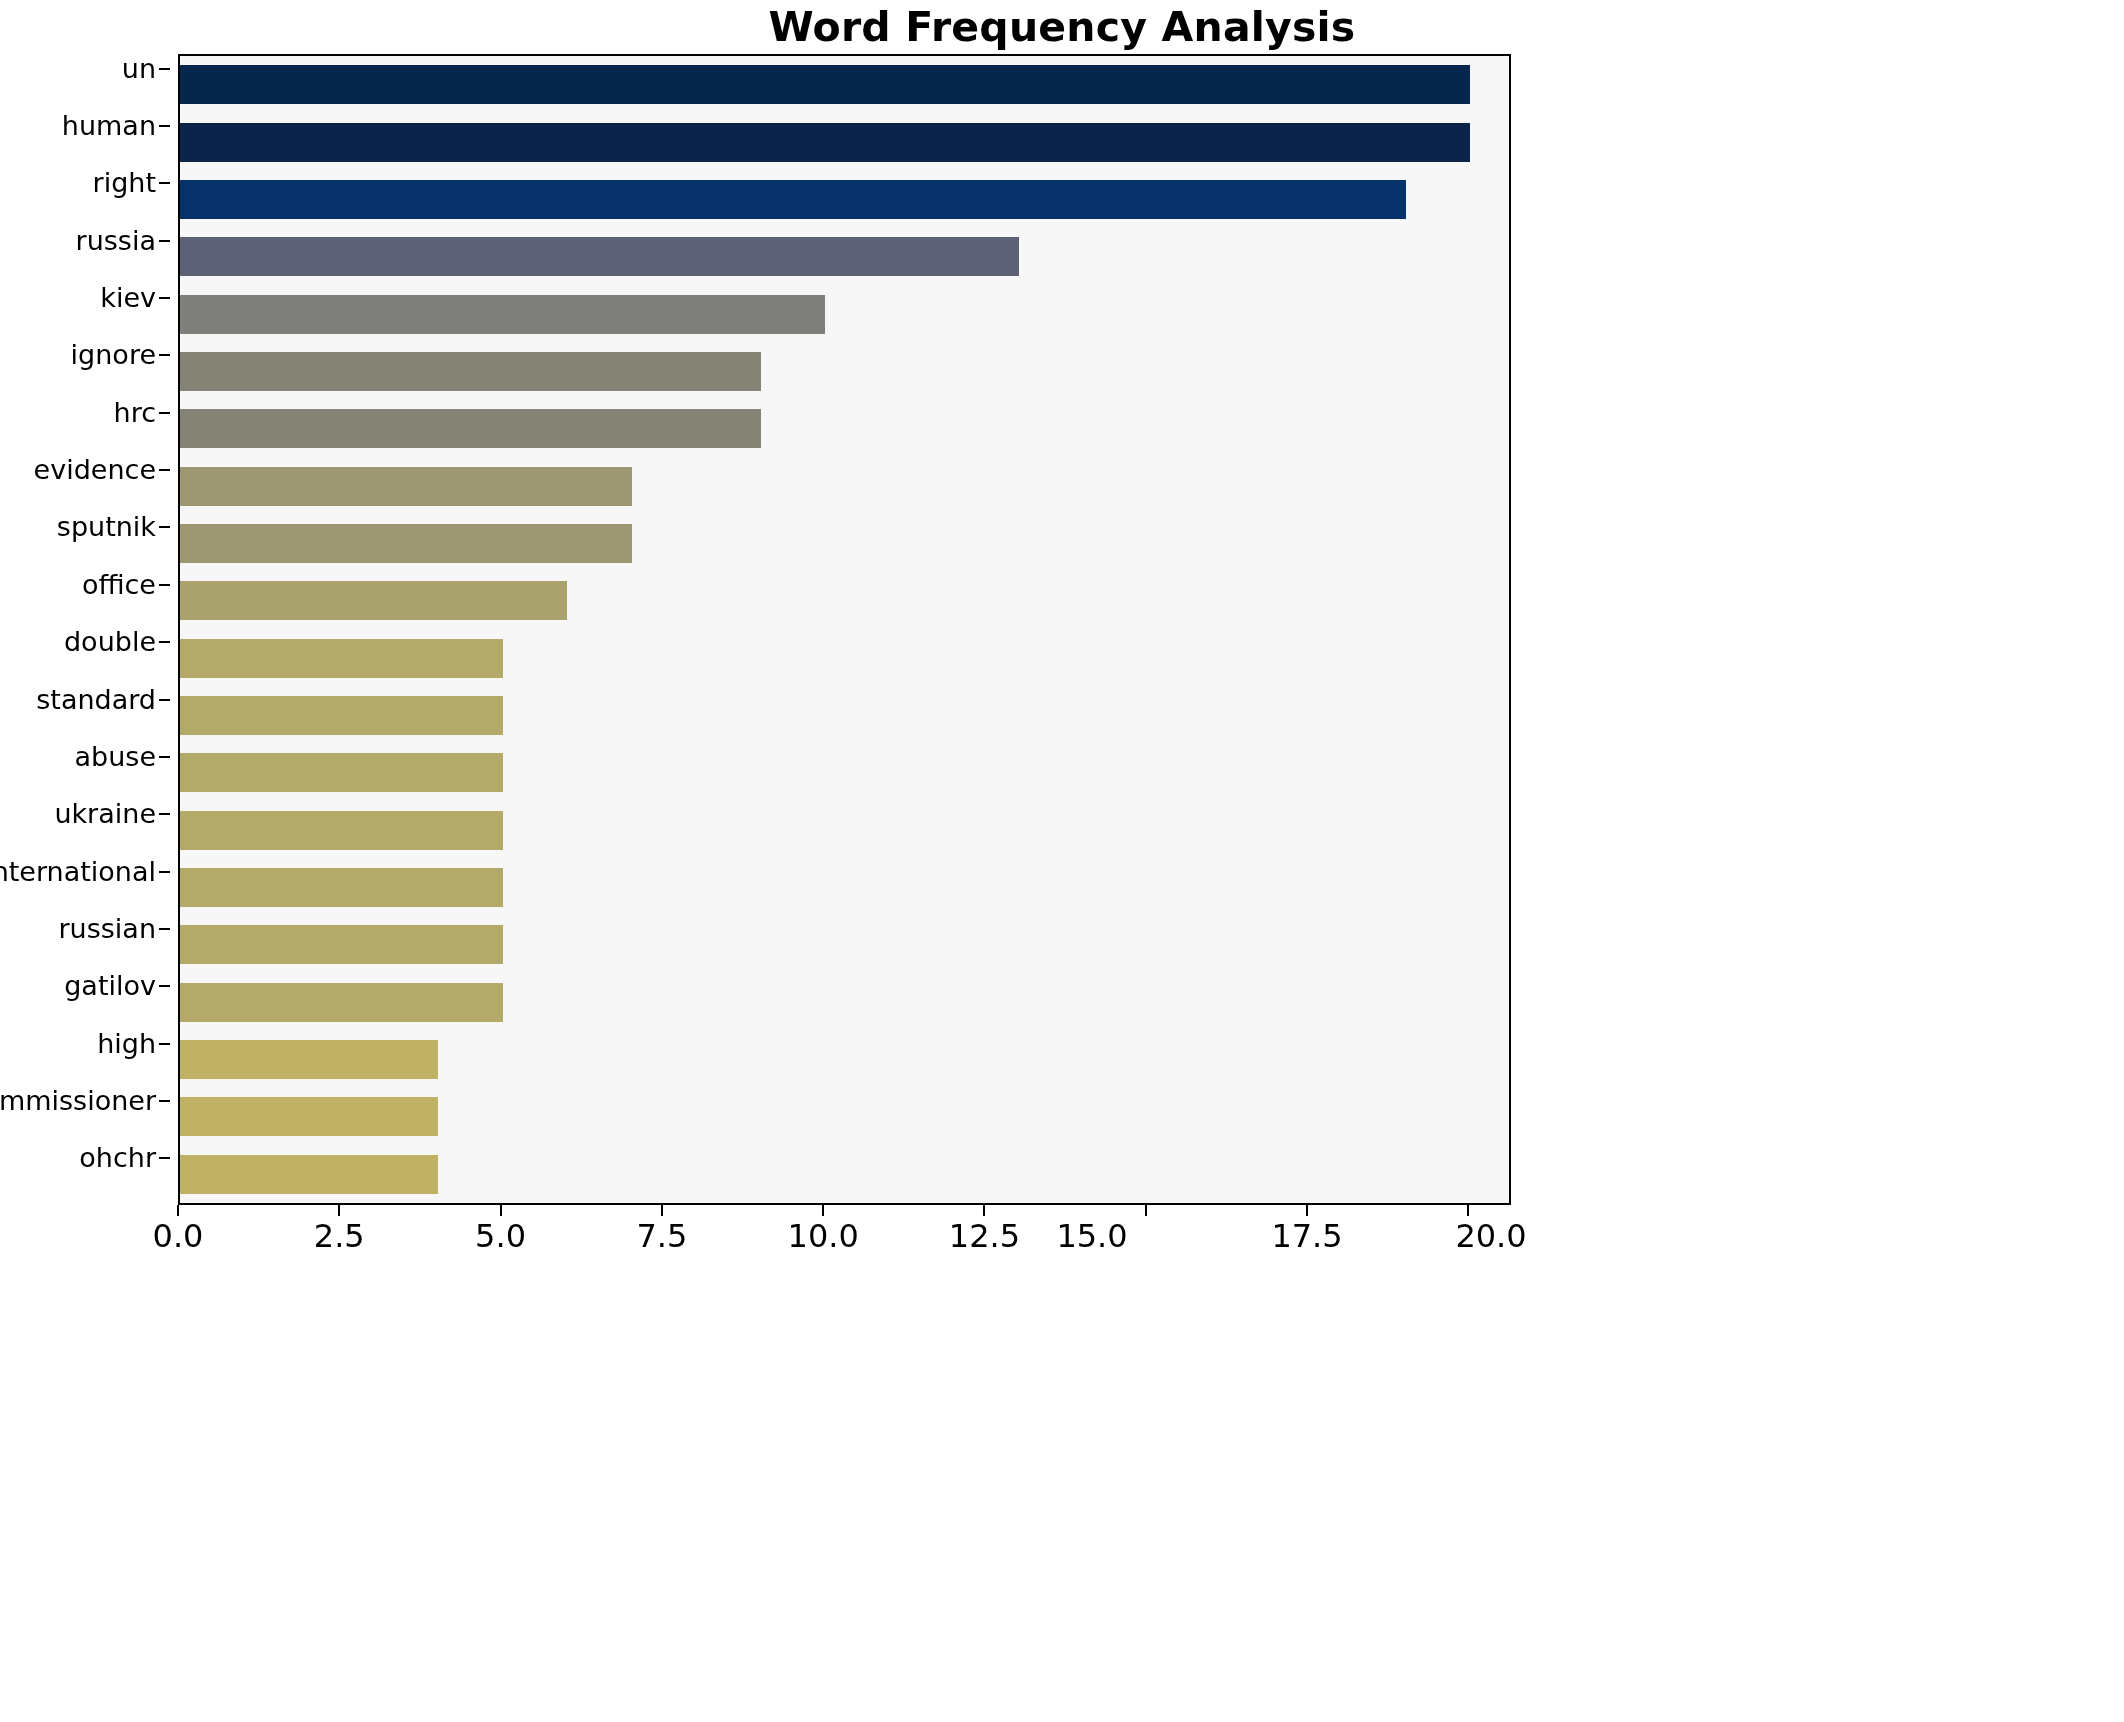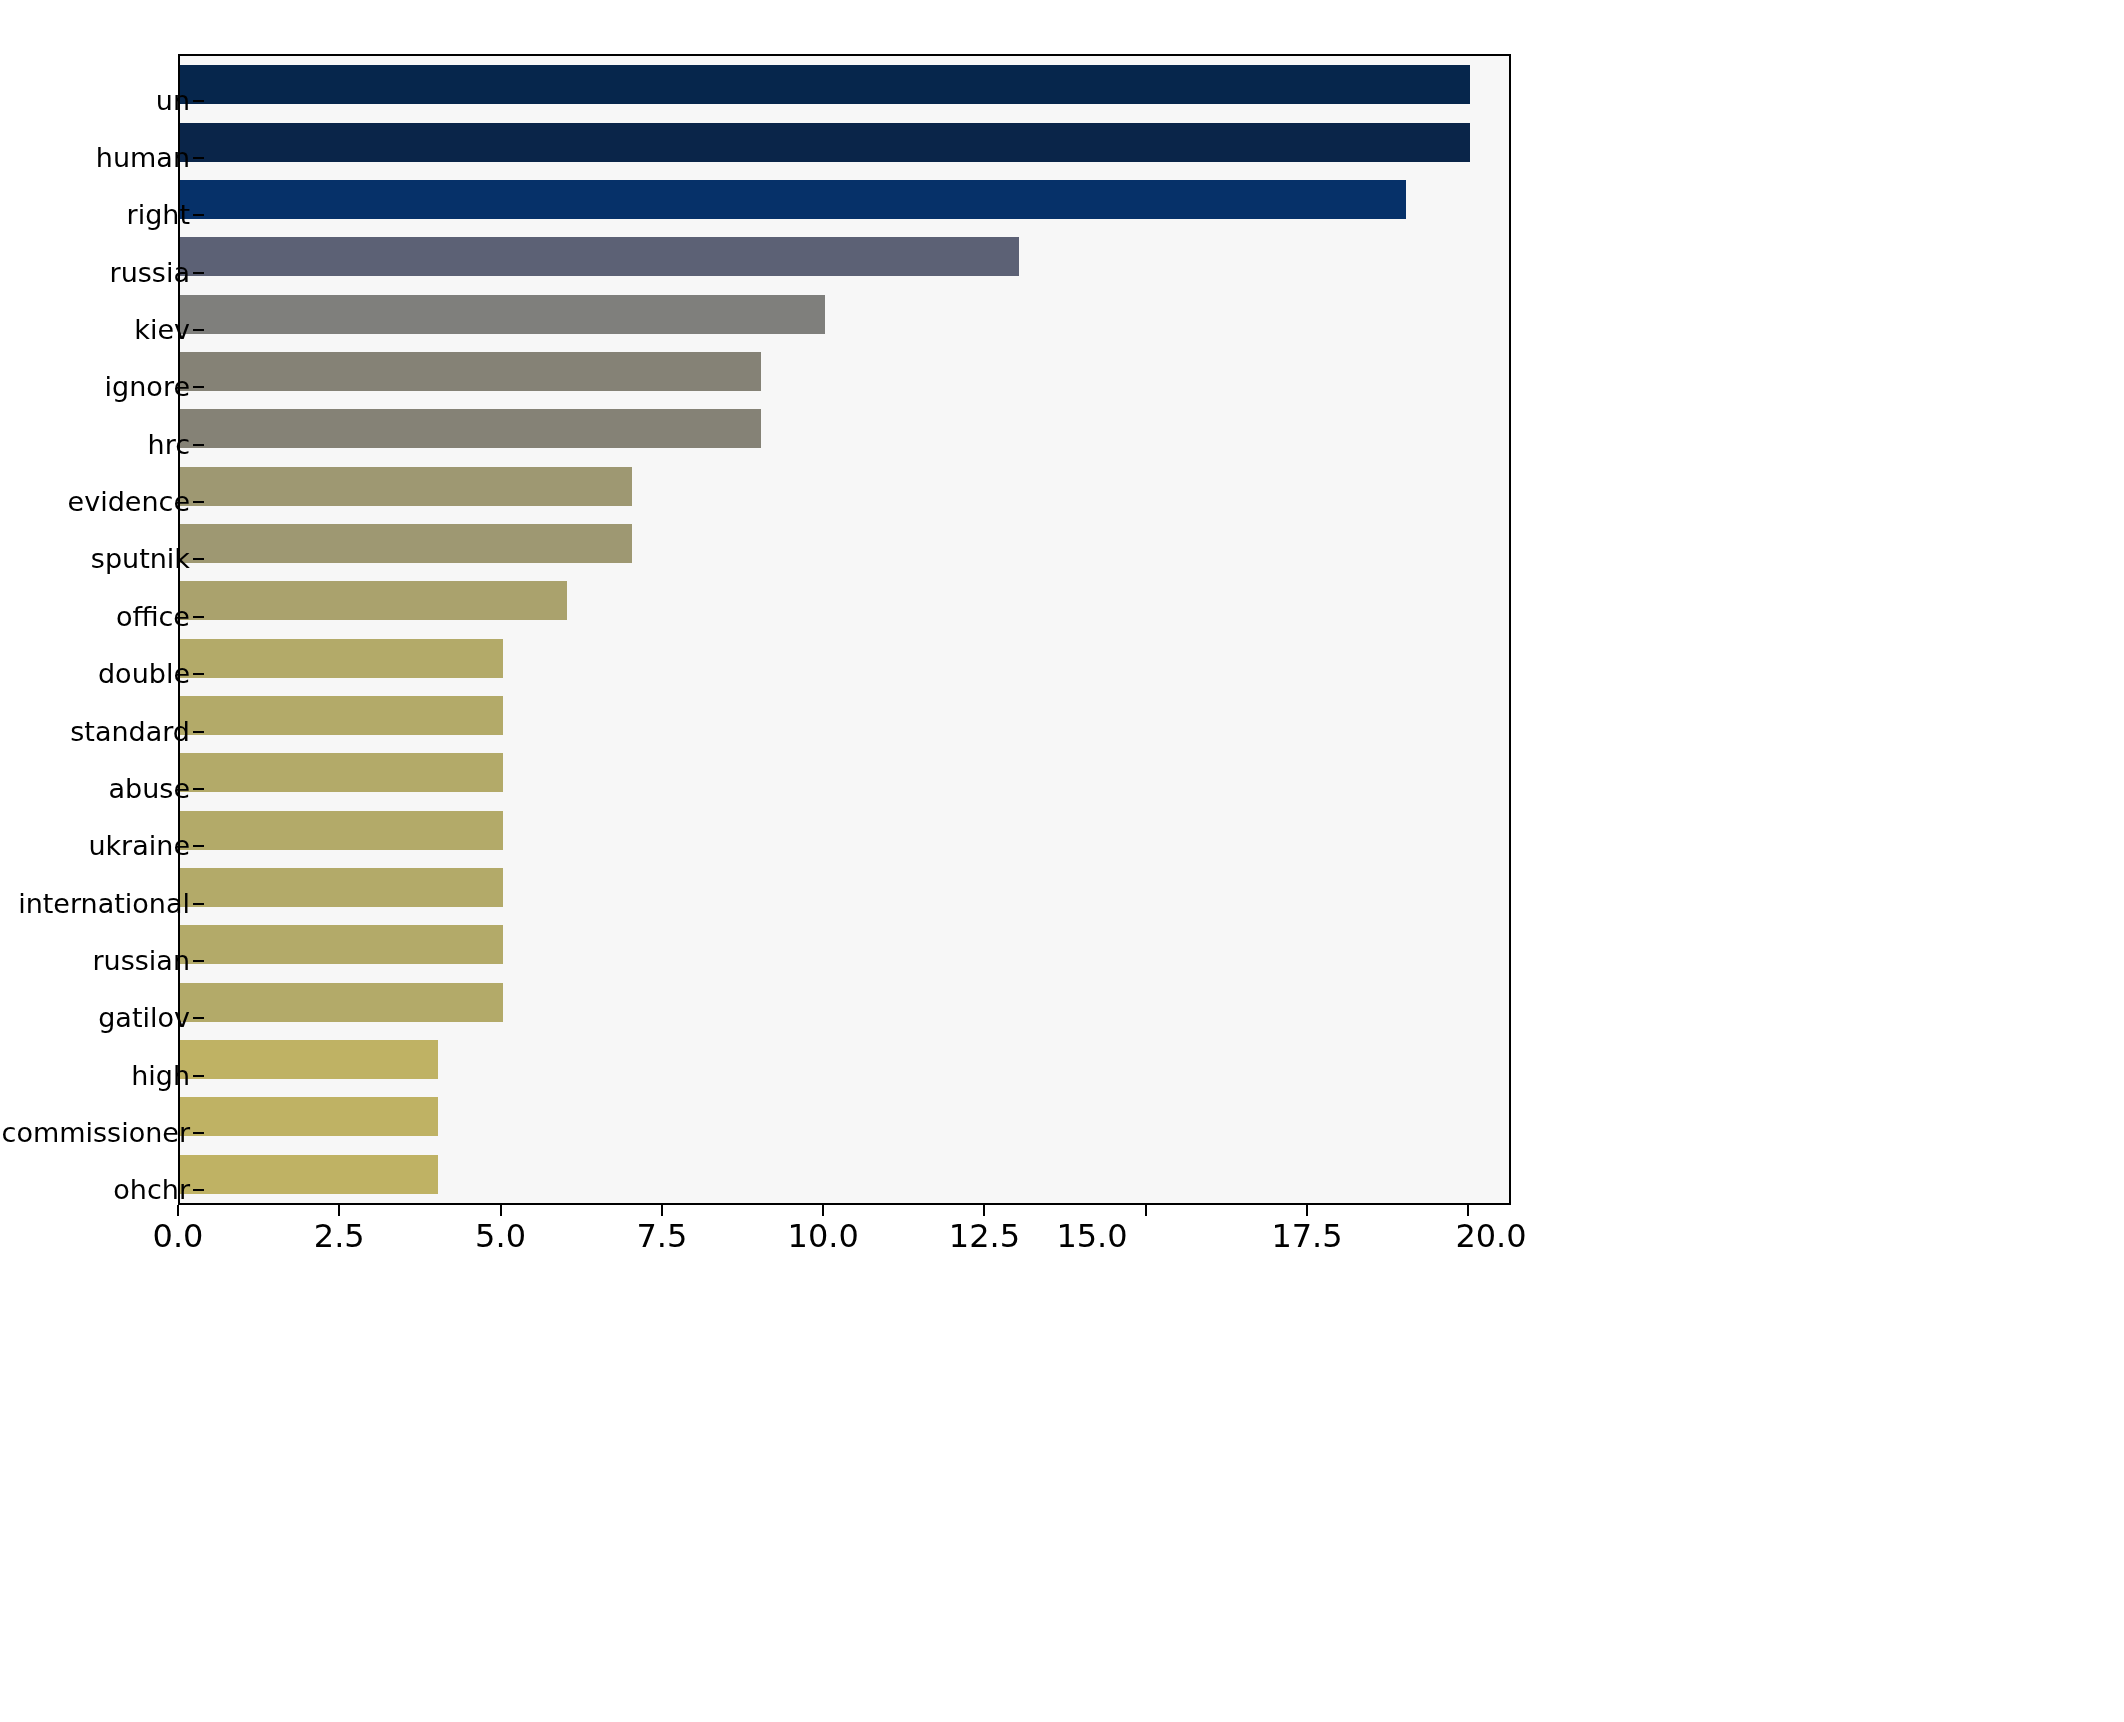--- a/index.html
+++ b/index.html
@@ -60,24 +60,23 @@
   .bar {
     position: absolute;
     left: 0;
     height: 39px;
   }
 
   
   #y-axis {
     position: absolute;
     left: 0;
-    top: 72px;
+    top: 40px;
     width: 178px;
     height: 1151px;
-    padding-left: 34px;
   }
   .ytick-label {
     position: absolute;
     right: 22px;
     transform: translateY(-50%);
     font-size: 27px;
     color: #000000;
     white-space: nowrap;
     text-align: right;
     line-height: 30px;
@@ -126,20 +125,21 @@
     color: #000000;
     white-space: nowrap;
     line-height: 34px;
   }
 </style>
 </head>
 <body>
 
 <div id="figure">
 
+  <div id="chart-title">Word Frequency Analysis</div>
 
   <div id="plot-area">
     <div id="bars-layer">
         <div class="bar" style="width: 1290.29px; top: 9.175px; height: 39px; background: rgb(6, 38, 76);"></div>
         <div class="bar" style="width: 1290.29px; top: 66.525px; height: 39px; background: rgb(10, 37, 73);"></div>
         <div class="bar" style="width: 1225.78px; top: 123.875px; height: 39px; background: rgb(6, 49, 105);"></div>
         <div class="bar" style="width: 838.689px; top: 181.225px; height: 39px; background: rgb(92, 97, 117);"></div>
         <div class="bar" style="width: 645.146px; top: 238.575px; height: 39px; background: rgb(127, 127, 124);"></div>
         <div class="bar" style="width: 580.631px; top: 295.925px; height: 39px; background: rgb(133, 130, 118);"></div>
         <div class="bar" style="width: 580.631px; top: 353.275px; height: 39px; background: rgb(133, 130, 118);"></div>

